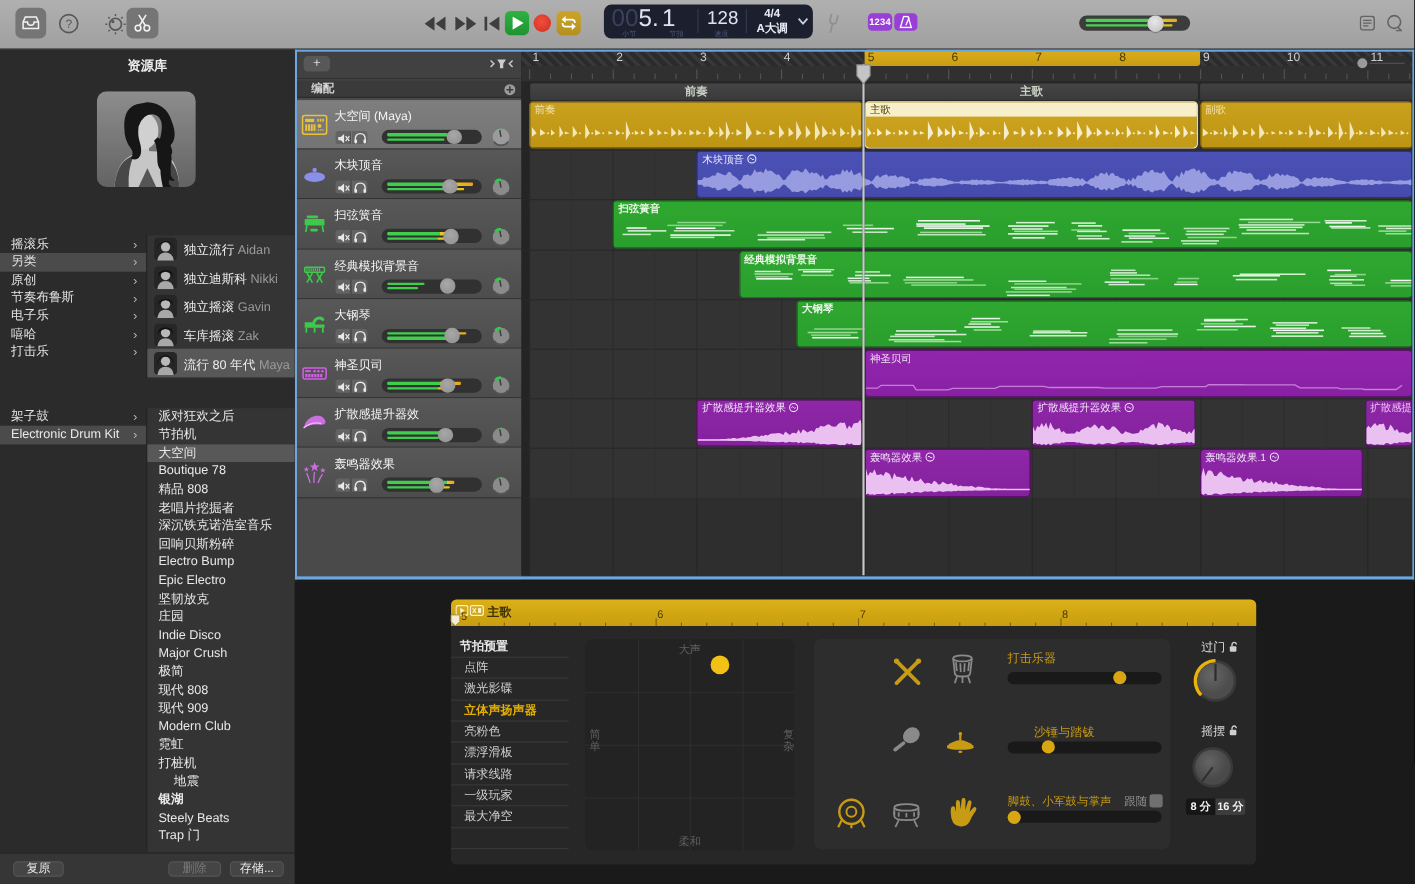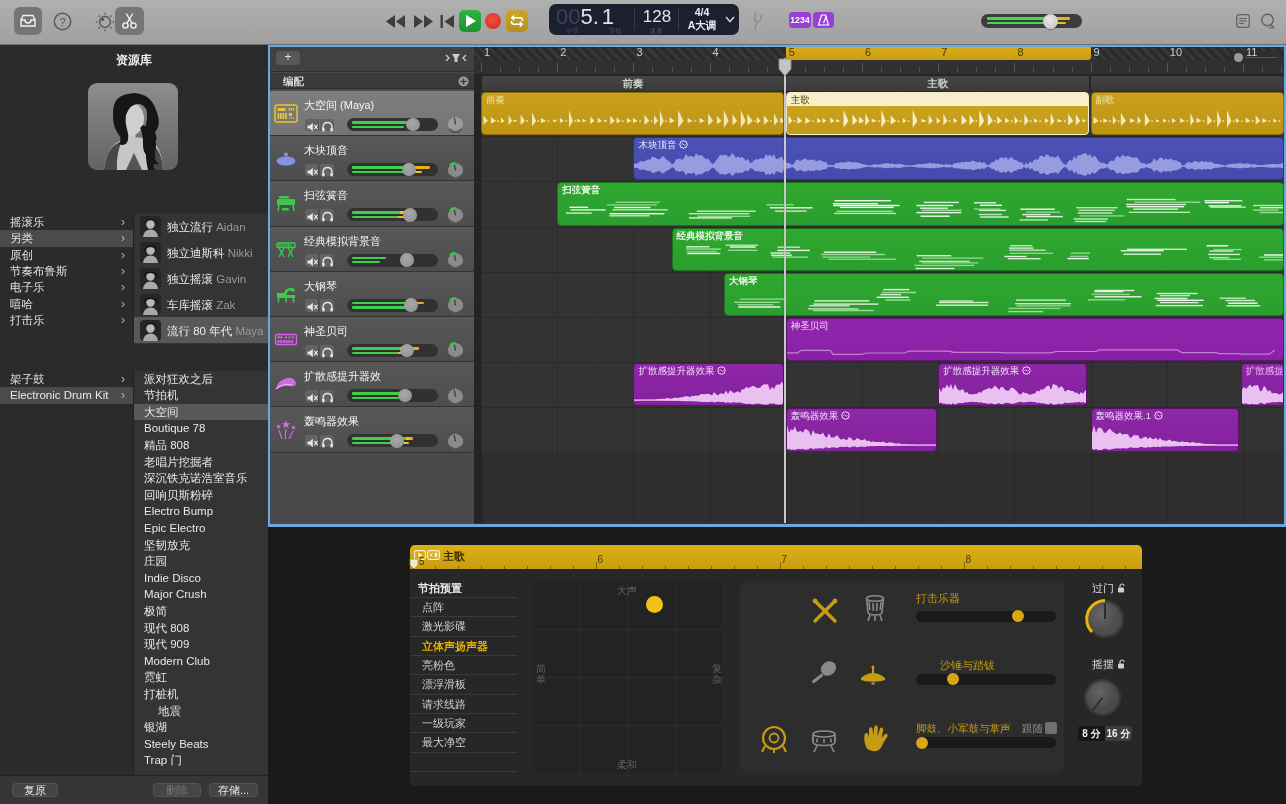--- a/index.html
+++ b/index.html
@@ -196,21 +196,21 @@
 <div class="abs" style="left:134px;top:508.10px;width:134px;height:16.6px;color:#e8e8e8;font-size:11.5px;line-height:16.6px;white-space:nowrap;overflow:hidden;"><span style="margin-left:10px;">庄园</span></div>
 <div class="abs" style="left:134px;top:524.70px;width:134px;height:16.6px;color:#e8e8e8;font-size:11.5px;line-height:16.6px;white-space:nowrap;overflow:hidden;"><span style="margin-left:10px;">Indie Disco</span></div>
 <div class="abs" style="left:134px;top:541.30px;width:134px;height:16.6px;color:#e8e8e8;font-size:11.5px;line-height:16.6px;white-space:nowrap;overflow:hidden;"><span style="margin-left:10px;">Major Crush</span></div>
 <div class="abs" style="left:134px;top:557.90px;width:134px;height:16.6px;color:#e8e8e8;font-size:11.5px;line-height:16.6px;white-space:nowrap;overflow:hidden;"><span style="margin-left:10px;">极简</span></div>
 <div class="abs" style="left:134px;top:574.50px;width:134px;height:16.6px;color:#e8e8e8;font-size:11.5px;line-height:16.6px;white-space:nowrap;overflow:hidden;"><span style="margin-left:10px;">现代 808</span></div>
 <div class="abs" style="left:134px;top:591.10px;width:134px;height:16.6px;color:#e8e8e8;font-size:11.5px;line-height:16.6px;white-space:nowrap;overflow:hidden;"><span style="margin-left:10px;">现代 909</span></div>
 <div class="abs" style="left:134px;top:607.70px;width:134px;height:16.6px;color:#e8e8e8;font-size:11.5px;line-height:16.6px;white-space:nowrap;overflow:hidden;"><span style="margin-left:10px;">Modern Club</span></div>
 <div class="abs" style="left:134px;top:624.30px;width:134px;height:16.6px;color:#e8e8e8;font-size:11.5px;line-height:16.6px;white-space:nowrap;overflow:hidden;"><span style="margin-left:10px;">霓虹</span></div>
 <div class="abs" style="left:134px;top:640.90px;width:134px;height:16.6px;color:#e8e8e8;font-size:11.5px;line-height:16.6px;white-space:nowrap;overflow:hidden;"><span style="margin-left:10px;">打桩机</span></div>
 <div class="abs" style="left:134px;top:657.50px;width:134px;height:16.6px;color:#e8e8e8;font-size:11.5px;line-height:16.6px;white-space:nowrap;overflow:hidden;"><span style="margin-left:24px;">地震</span></div>
-<div class="abs" style="left:134px;top:674.10px;width:134px;height:16.6px;color:#e8e8e8;font-size:11.5px;line-height:16.6px;white-space:nowrap;overflow:hidden;"><span style="margin-left:10px;">银湖</span></div>
+<div class="abs" style="left:134px;top:674.10px;width:134px;height:16.6px;color:#e8e8e8;font-size:11.5px;line-height:16.6px;white-space:nowrap;overflow:hidden;font-weight:bold;"><span style="margin-left:10px;">银湖</span></div>
 <div class="abs" style="left:134px;top:690.70px;width:134px;height:16.6px;color:#e8e8e8;font-size:11.5px;line-height:16.6px;white-space:nowrap;overflow:hidden;"><span style="margin-left:10px;">Steely Beats</span></div>
 <div class="abs" style="left:134px;top:707.30px;width:134px;height:16.6px;color:#e8e8e8;font-size:11.5px;line-height:16.6px;white-space:nowrap;overflow:hidden;"><span style="margin-left:10px;">Trap 门</span></div>
 <div class="abs" style="left:0;top:730px;width:268px;height:29px;background:#363636;border-top:1px solid #222;"></div>
 <div class="abs" style="left:12px;top:738px;width:46px;height:14px;background:#454545;border:1px solid #555;border-radius:4px;color:#e8e8e8;font-size:11px;text-align:center;line-height:13px;">复原</div>
 <div class="abs" style="left:153px;top:738px;width:48px;height:14px;background:#454545;border:1px solid #555;border-radius:4px;color:#777;font-size:11px;text-align:center;line-height:13px;">删除</div>
 <div class="abs" style="left:209px;top:738px;width:49px;height:14px;background:#454545;border:1px solid #555;border-radius:4px;color:#e8e8e8;font-size:11px;text-align:center;line-height:13px;">存储...</div>
 </div>
 <div class="abs" style="left:268px;top:45px;width:1018px;height:484px;background:#2e2e2e;overflow:hidden;">
 <div class="abs" style="left:0;top:0;width:206px;height:484px;background:#4a4a4a;"></div>
 <div class="abs" style="left:0;top:0;width:206px;height:27px;background:#414141;border-bottom:1px solid #2e2e2e;"></div>

